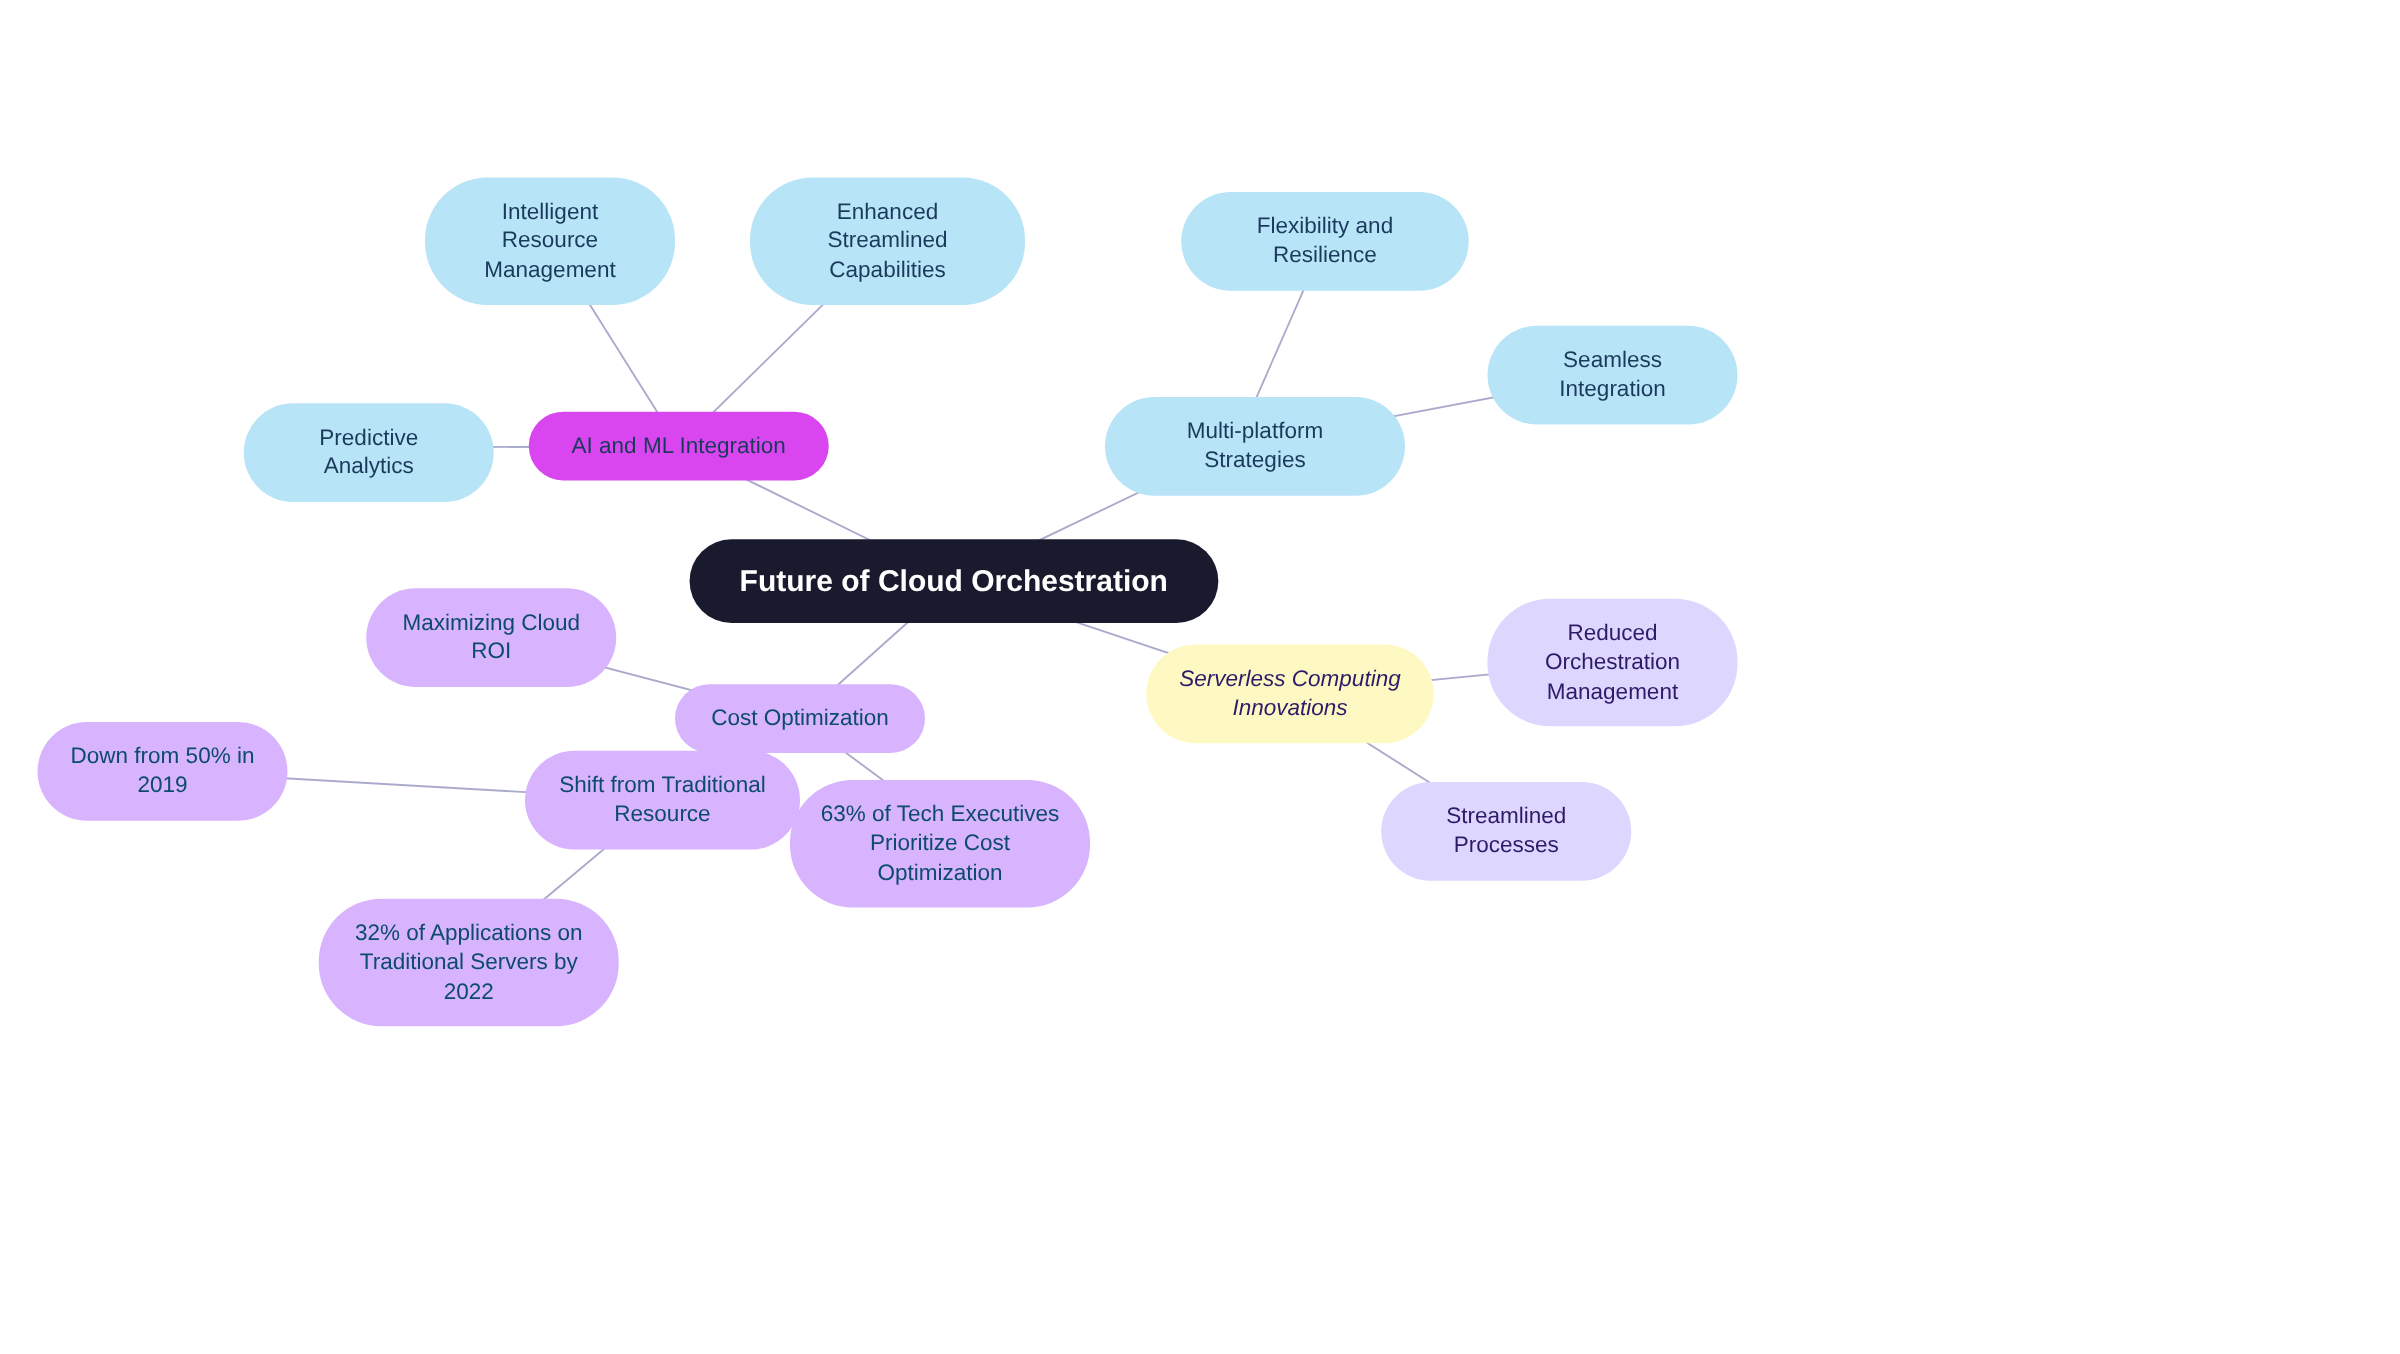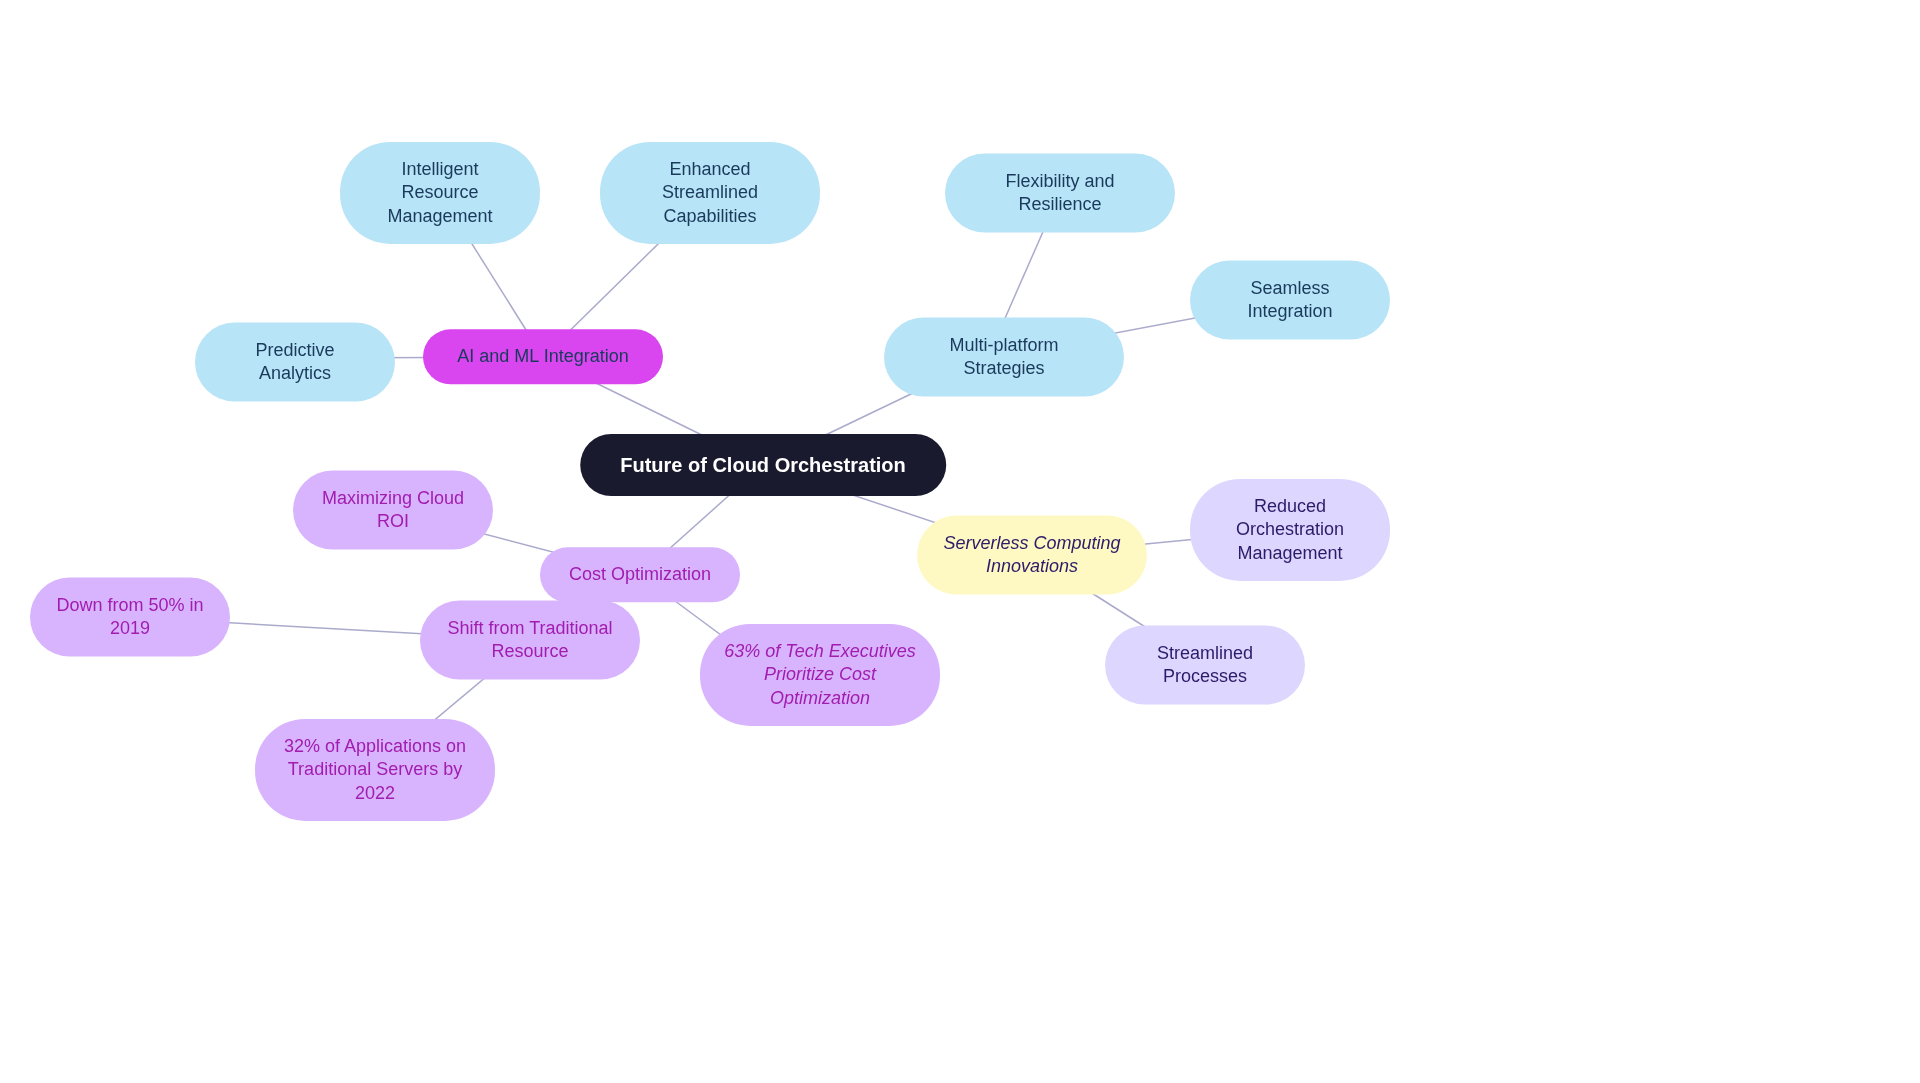--- a/index.html
+++ b/index.html
@@ -30,40 +30,40 @@
       padding: 16px 24px;
       font-size: 18px;
       font-weight: 500;
       line-height: 1.3;
       transform: translate(-50%, -50%);
     }
 
     .node-center {
       background: #1a1a2e;
       color: #ffffff;
-      font-size: 20px;
+      font-size: 24px;
       font-weight: 600;
       padding: 18px 40px;
       border-radius: 50px;
     }
 
     .node-blue {
       background: #b8e4f7;
       color: #1a3a5c;
       border: none;
     }
 
     .node-blue-medium {
       background: #d946ef;
       color: #1a3a5c;
     }
 
     .node-purple {
       background: #d8b4fe;
-      color: #a21caf;
+      color: #0c4a6e;
       text-align: center;
     }
 
     .node-lavender {
       background: #fef9c3;
       color: #2d1b69;
       font-style: italic;
     }
 
     .node-lavender-light {
@@ -98,19 +98,19 @@
     <div class="node node-blue-medium" style="left: 543px; top: 357px; width: 240px;">AI and ML Integration</div>
     <div class="node node-blue" style="left: 440px; top: 193px; width: 200px;">Intelligent Resource Management</div>
     <div class="node node-blue" style="left: 710px; top: 193px; width: 220px;">Enhanced Streamlined Capabilities</div>
     <div class="node node-blue" style="left: 295px; top: 362px; width: 200px;">Predictive Analytics</div>
     <div class="node node-blue" style="left: 1004px; top: 357px; width: 240px;">Multi-platform Strategies</div>
     <div class="node node-blue" style="left: 1060px; top: 193px; width: 230px;">Flexibility and Resilience</div>
     <div class="node node-blue" style="left: 1290px; top: 300px; width: 200px;">Seamless Integration</div>
     <div class="node node-purple" style="left: 640px; top: 575px; width: 200px;">Cost Optimization</div>
     <div class="node node-purple" style="left: 393px; top: 510px; width: 200px;">Maximizing Cloud ROI</div>
     <div class="node node-purple" style="left: 530px; top: 640px; width: 220px;">Shift from Traditional Resource</div>
-    <div class="node node-purple" style="left: 820px; top: 675px; width: 240px; font-style: italic;">63% of Tech Executives Prioritize Cost Optimization</div>
+    <div class="node node-purple" style="left: 752px; top: 675px; width: 240px;">63% of Tech Executives Prioritize Cost Optimization</div>
     <div class="node node-purple" style="left: 130px; top: 617px; width: 200px;">Down from 50% in 2019</div>
     <div class="node node-purple" style="left: 375px; top: 770px; width: 240px;">32% of Applications on Traditional Servers by 2022</div>
     <div class="node node-lavender" style="left: 1032px; top: 555px; width: 230px;">Serverless Computing Innovations</div>
     <div class="node node-lavender-light" style="left: 1290px; top: 530px; width: 200px;">Reduced Orchestration Management</div>
     <div class="node node-lavender-light" style="left: 1205px; top: 665px; width: 200px;">Streamlined Processes</div>
   </div>
 
 </body></html>

